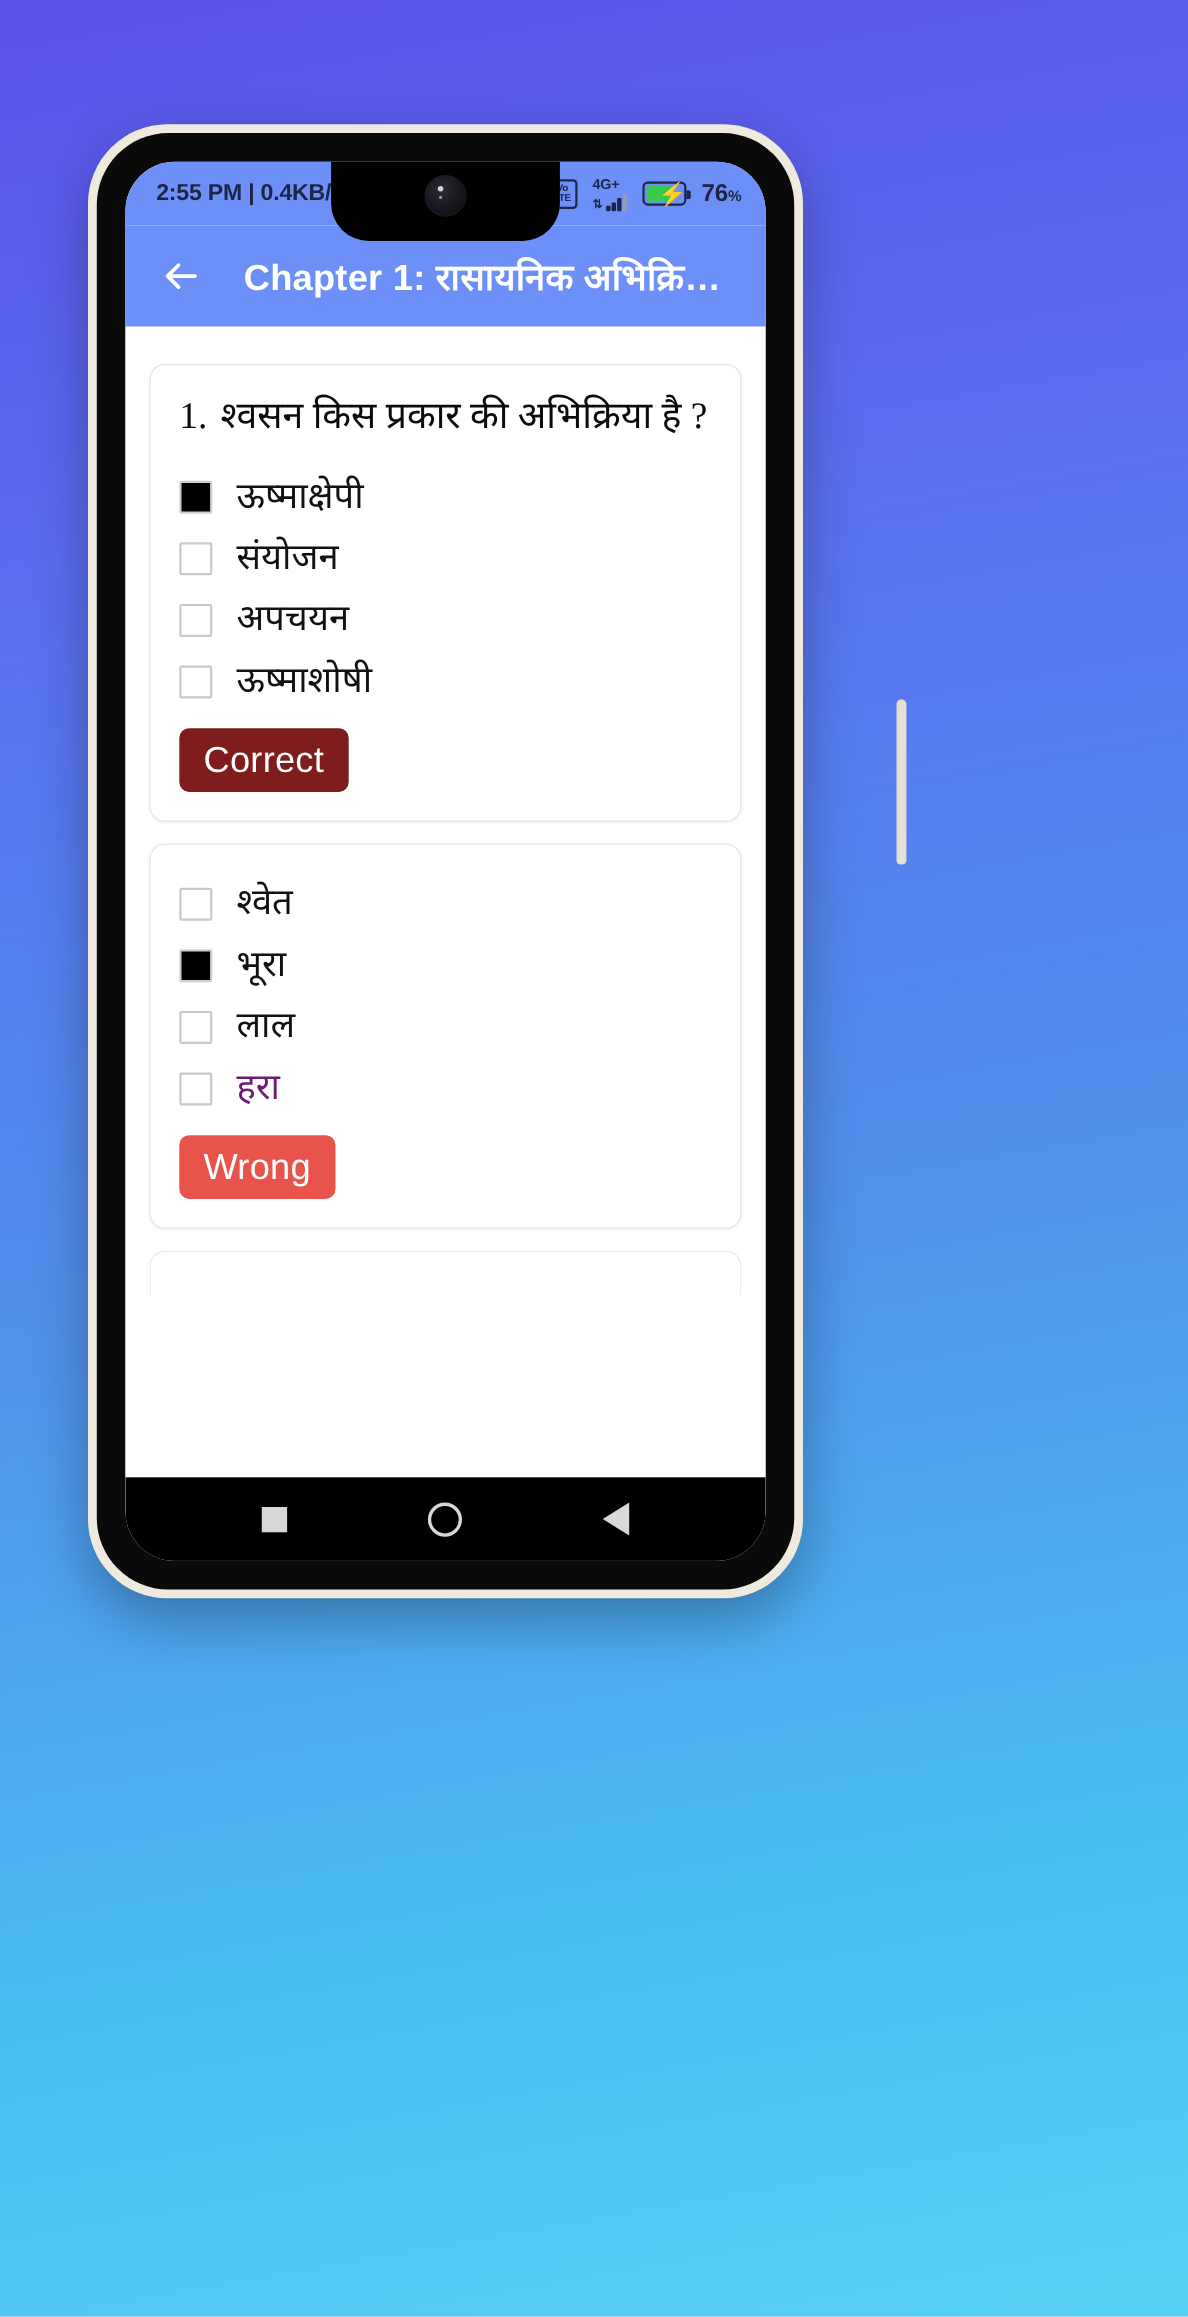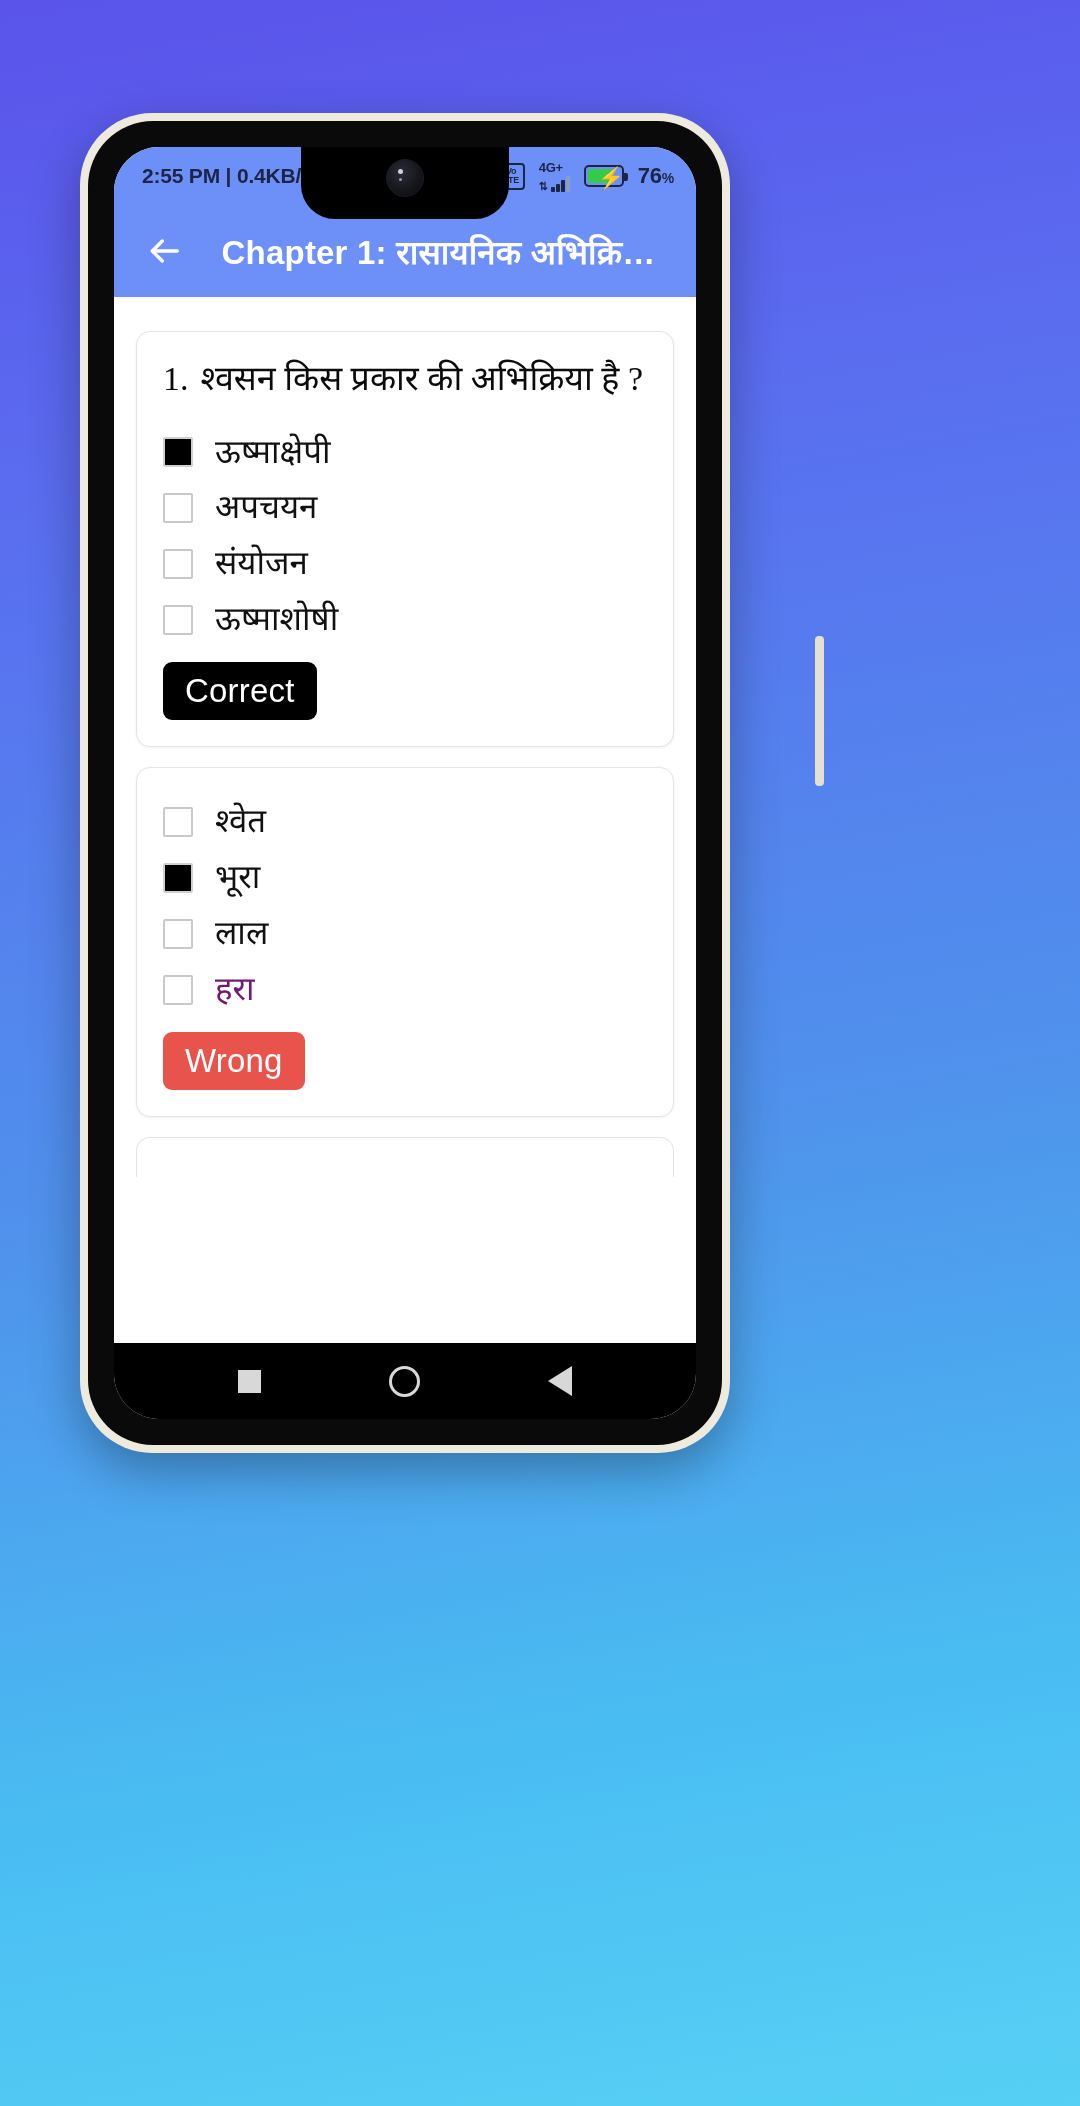--- a/index.html
+++ b/index.html
@@ -271,21 +271,21 @@
   .result-badge {
     display: inline-block;
     margin-top: 14px;
     padding: 10px 22px;
     border-radius: 9px;
     color: #ffffff;
     font-size: 33px;
     font-weight: normal;
     letter-spacing: 0.2px;
   }
-  .badge-correct { background: #000000; text-align: center; }
+  .badge-correct { background: #7f1d1d; text-align: center; }
   .badge-wrong   { background: #e8544c; }
 
   .q-card-partial {
     border: 1.5px solid #e4e4e4;
     border-radius: 14px 14px 0 0;
     border-bottom: none;
     height: 40px;
     background: #fff;
   }
 
@@ -383,25 +383,25 @@
 
         <div class="q-card">
           <div class="q-text"><span class="q-num">1.</span><span>श्वसन किस प्रकार की अभिक्रिया है ?</span></div>
 
           <div class="opt-row">
             <span class="checkbox checked"></span>
             <span class="opt-label">ऊष्माक्षेपी</span>
           </div>
           <div class="opt-row">
             <span class="checkbox"></span>
+            <span class="opt-label">संयोजन</span>
+          </div>
+          <div class="opt-row">
+            <span class="checkbox"></span>
             <span class="opt-label">अपचयन</span>
-          </div>
-          <div class="opt-row">
-            <span class="checkbox"></span>
-            <span class="opt-label">संयोजन</span>
           </div>
           <div class="opt-row">
             <span class="checkbox"></span>
             <span class="opt-label">ऊष्माशोषी</span>
           </div>
 
           <span class="result-badge badge-correct">Correct</span>
         </div>
 
         <div class="q-card">

